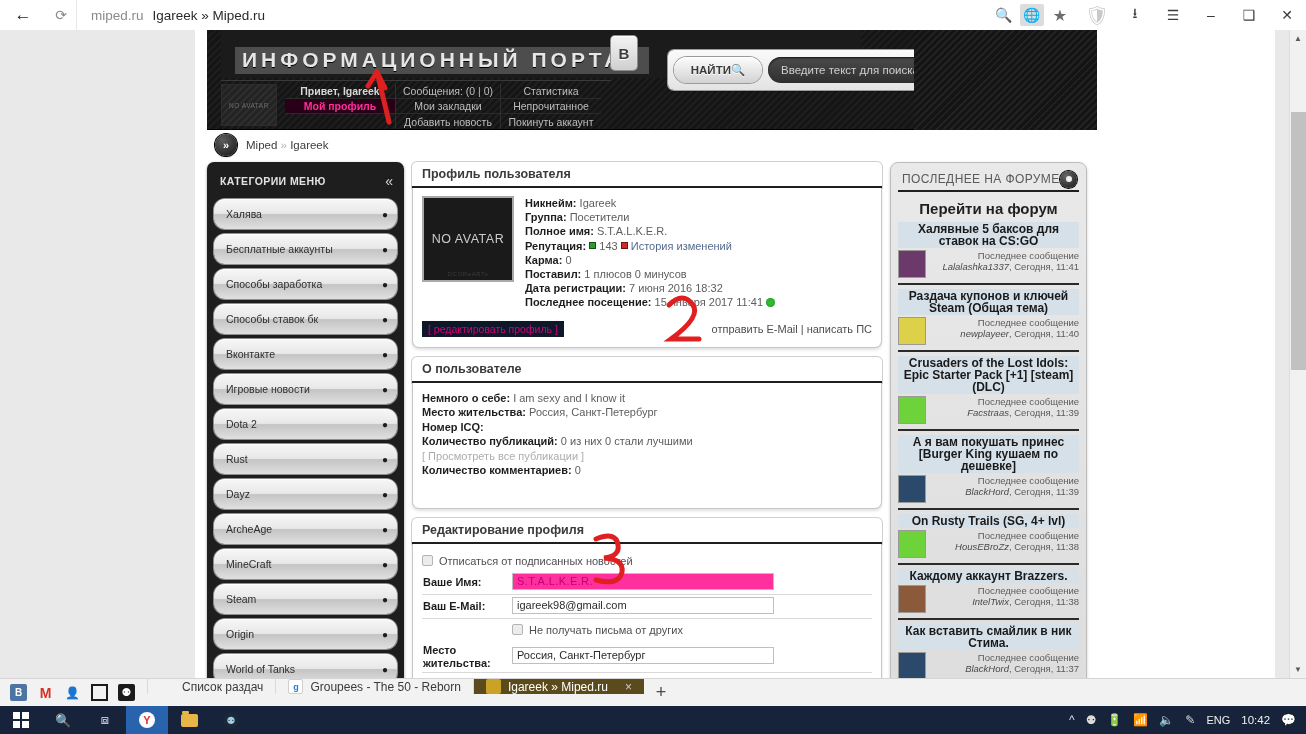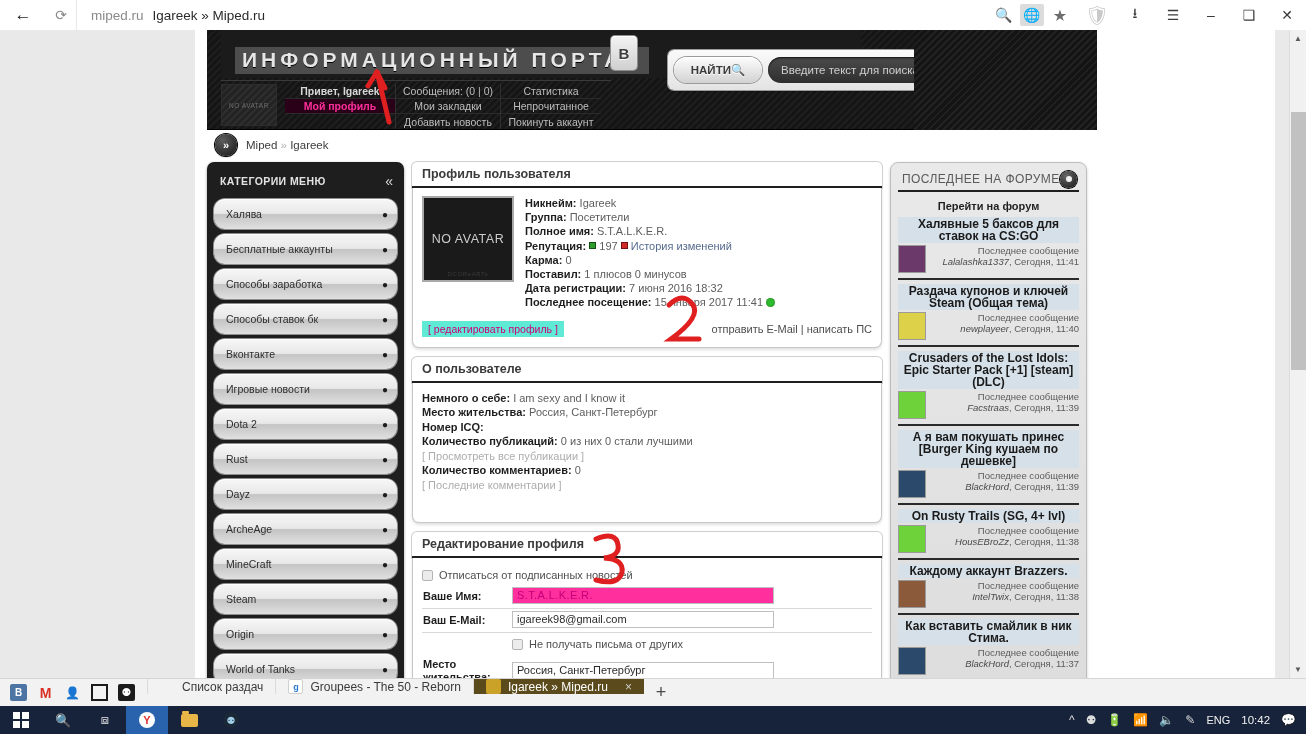--- a/index.html
+++ b/index.html
@@ -206,21 +206,21 @@
   .kv .val { color: #5d5d5d; }
   .sq-green { display:inline-block; width:7px; height:7px; background:#2e9b2e; border:1px solid #134e13; vertical-align: 1px;}
   .sq-red { display:inline-block; width:7px; height:7px; background:#cf2b2b; border:1px solid #701212; vertical-align: 1px;}
   .dot-online { display:inline-block; width:9px; height:9px; border-radius:50%; background:#2fbb2f; box-shadow: inset 0 0 2px rgba(0,0,0,.4); vertical-align:-1px;}
   .link { color: #556b8d; }
   .prof-actions {
     display: flex; justify-content: space-between; align-items: center;
     margin-top: 9px; padding-top: 2px;
   }
   .edit-link {
-    background: #5eead4; color: #d0007a; font-size: 10.5px; padding: 2px 6px;
+    background: #0f172a; color: #d0007a; font-size: 10.5px; padding: 2px 6px;
   }
   .right-links { font-size: 11px; color: #4d4d4d; }
   .about-list { font-size: 11px; line-height: 14.5px; color: #5d5d5d; padding-bottom: 20px;}
   .about-list b { color: #1d1d1d; }
   .muted { color: #adadad; }
 
   
   .form-tbl { width: 100%; border-collapse: collapse; font-size: 11px; }
   .form-tbl td { border-bottom: 1px solid #d8d8d8; padding: 2px 0; vertical-align: middle; }
   .form-tbl td.lbl { width: 86px; font-weight: bold; color: #1d1d1d; padding-left: 1px; line-height: 13px;}
@@ -248,21 +248,21 @@
     border-bottom: 2px solid #1f1f1f; margin-bottom: 6px;
   }
   .forum-head-t { font-size: 12px; color: #5a5a5a; letter-spacing: .4px; }
   .knob {
     width: 17px; height: 17px; border-radius: 50%;
     background: radial-gradient(circle at 38% 30%, #6a6a6a, #141414);
     box-shadow: 0 0 0 1px #000;
     display:flex; align-items:center; justify-content:center;
   }
   .knob::after { content:''; width:6px; height:6px; border-radius:50%; background:#f1f1f1; }
-  .goto-forum { text-align: center; font-size: 11px; font-weight: bold; color: #1f1f1f; padding: 2px 0 5px 0;}
+  .goto-forum { text-align: center; font-size: 15px; font-weight: bold; color: #1f1f1f; padding: 2px 0 5px 0;}
   .thread { border-top: 2px solid #2a2a2a; padding: 4px 0 5px 0; }
   .thread:first-of-type { border-top: none; padding-top: 0; }
   .th-title {
     text-align: center; font-size: 12px; font-weight: bold; color: #1a1a1a;
     line-height: 12px; background: #d6e0e9; padding: 1px 2px;
   }
   .th-meta { display: flex; gap: 5px; padding-top: 2px; }
   .th-ava { width: 28px; height: 28px; flex: 0 0 28px; border: 1px solid #9a9a9a; }
   .th-txt { font-size: 9.5px; line-height: 11px; color: #5b5b5b; text-align: right; flex:1; }
   .th-txt i { color: #4a4a4a; }
@@ -489,21 +489,21 @@
 
         <div class="panel">
           <div class="panel-title">Профиль пользователя</div>
           <div class="panel-body">
             <div class="prof-flex">
               <div class="big-avatar">NO AVATAR</div>
               <div class="kv" id="profile-fields">
                   <div><b>Никнейм:</b> <span class="val">Igareek</span></div>
                   <div><b>Группа:</b> <span class="val">Посетители</span></div>
                   <div><b>Полное имя:</b> <span class="val">S.T.A.L.K.E.R.</span></div>
-                  <div><b>Репутация:</b> <span class="sq-green"></span><span class="val"> 197 </span><span class="sq-red"></span><span class="link"> История изменений</span></div>
+                  <div><b>Репутация:</b> <span class="sq-green"></span><span class="val"> 143 </span><span class="sq-red"></span><span class="link"> История изменений</span></div>
                   <div><b>Карма:</b> <span class="val">0</span></div>
                   <div><b>Поставил:</b> <span class="val">1 плюсов 0 минусов</span></div>
                   <div><b>Дата регистрации:</b> <span class="val">7 июня 2016 18:32</span></div>
                   <div><b>Последнее посещение:</b> <span class="val">15 января 2017 11:41</span> <span class="dot-online"></span></div>
                 </div>
             </div>
             <div class="prof-actions">
               <span class="edit-link">[ редактировать профиль ]</span>
               <span class="right-links">
                 <span>отправить E-Mail</span>
@@ -517,21 +517,20 @@
         <div class="panel">
           <div class="panel-title">О пользователе</div>
           <div class="panel-body">
             <div class="about-list" id="about-rows">
                 <div><b>Немного о себе:</b> <span>I am sexy and I know it</span></div>
                 <div><b>Место жительства:</b> <span>Россия, Санкт-Петербург</span></div>
                 <div><b>Номер ICQ:</b> <span></span></div>
                 <div><b>Количество публикаций:</b> <span>0 из них 0 стали лучшими</span></div>
                 <div class="muted">[ Просмотреть все публикации ]</div>
                 <div><b>Количество комментариев:</b> <span>0</span></div>
-                <div class="muted">[ Последние комментарии ]</div>
               </div>
           </div>
         </div>
 
         <div class="panel">
           <div class="panel-title">Редактирование профиля</div>
           <div class="panel-body">
             <div class="cbrow">
               <span class="cb"></span>
               <span>Отписаться от подписанных новостей</span>

